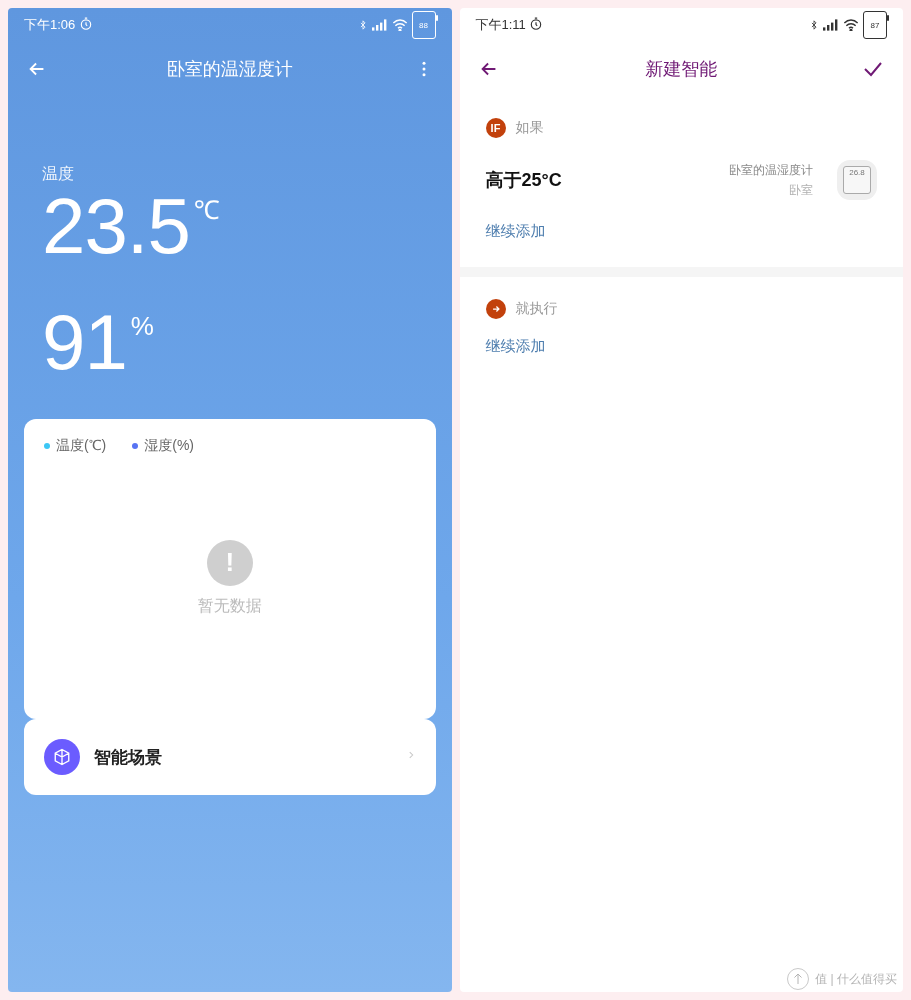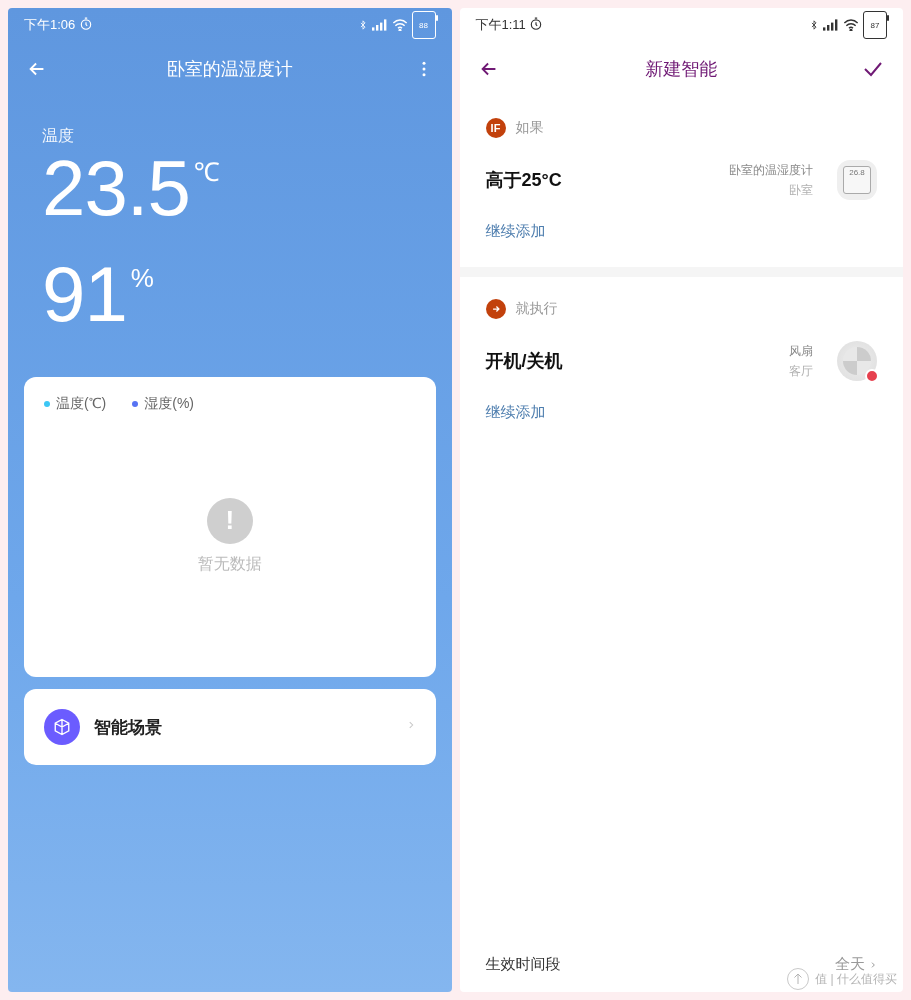--- a/index.html
+++ b/index.html
@@ -75,24 +75,24 @@
   .reading-label { font-size:16px; opacity:.9; margin-bottom:2px;}
   .reading-value {
     font-size:78px;
     font-weight:200;
     line-height:1;
     letter-spacing:-1px;
     display:flex;
     align-items:flex-start;
   }
   .reading-unit { font-size:26px; font-weight:300; margin-top:10px; margin-left:4px;}
-  .reading-block { margin-bottom: 28px;}
+  .reading-block { margin-bottom: 28px; margin-top: 38px;}
   .card {
     background:#fff;
-    margin:6px 16px;
+    margin:0 16px;
     border-radius:12px;
     padding:18px 20px;
   }
   .chart-card { height:300px; display:flex; flex-direction:column;}
   .legend { display:flex; gap:26px; font-size:14px; color:#666;}
   .legend-item { display:flex; align-items:center; gap:6px;}
   .dot { width:6px; height:6px; border-radius:50%;}
   .dot-temp { background:#3cc7f5;}
   .dot-hum { background:#5773f3;}
   .chart-empty {
@@ -347,43 +347,24 @@
 
       <div class="cond-label" style="margin-top:22px">
         <span class="cond-icon">
           <svg width="10" height="10" viewBox="0 0 24 24" fill="none" stroke="#fff" stroke-width="3">
               <path d="M5 12h12M13 6l6 6-6 6"></path>
             </svg>
         </span>
         <span>就执行</span>
       </div>
 
-      <div class="rule-row">
-        <div class="rule-text">开机/关机</div>
-        <div class="rule-meta">
-          <div class="rule-meta-1">风扇</div>
-          <div class="rule-meta-2">客厅</div>
-        </div>
-        <div class="device-thumb fan">
-          <span class="badge"></span>
-        </div>
-      </div>
 
       <div class="link-text">继续添加</div>
     </div>
 
-    <div class="footer-row">
-      <span>生效时间段</span>
-      <span class="footer-right">
-        <span>全天</span>
-        <svg width="8" height="12" viewBox="0 0 24 24" fill="none" stroke="currentColor" stroke-width="3">
-            <path d="M9 5l7 7-7 7"></path>
-          </svg>
-      </span>
-    </div>
   </div>
 </div>
 
 <div class="watermark">
   <span class="logo">
     <svg width="12" height="12" viewBox="0 0 24 24" fill="none" stroke="#b4b4b4" stroke-width="2">
         <path d="M12 2v20M5 9l7-7 7 7"></path>
       </svg>
   </span>
   <span>值 | 什么值得买</span>

